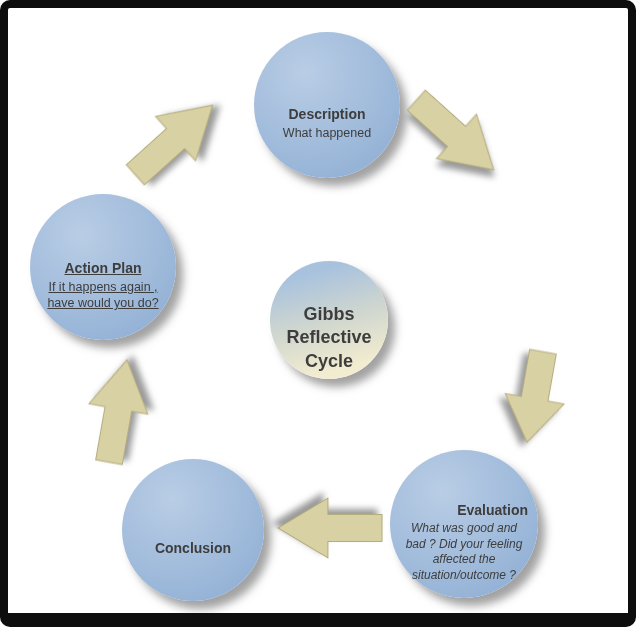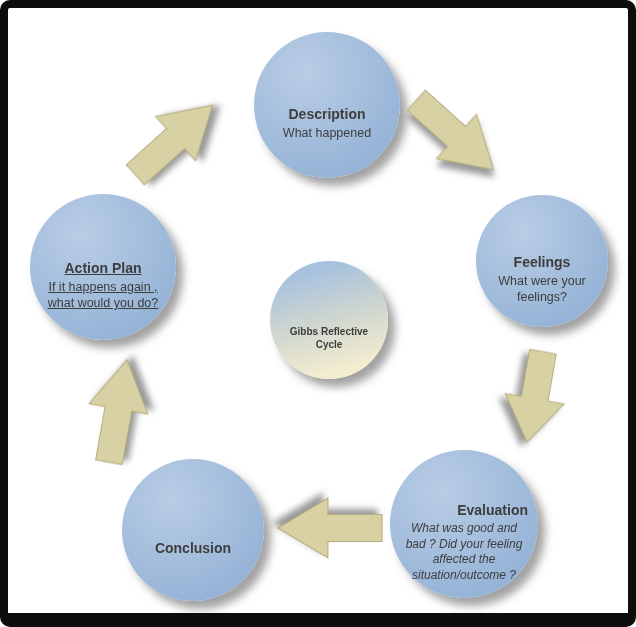--- a/index.html
+++ b/index.html
@@ -47,21 +47,21 @@
   #node-description { left: 246px; top: 24px;  width: 146px; height: 146px; }
   #node-feelings    { left: 468px; top: 187px; width: 132px; height: 132px; }
   #node-evaluation  { left: 382px; top: 442px; width: 148px; height: 148px; padding: 6px 10px; align-items: flex-end; }
   #node-evaluation .subtitle { font-size: 12px; font-style: italic; }
   #node-conclusion  { left: 114px; top: 451px; width: 142px; height: 142px; }
   #node-action-plan { left: 22px;  top: 186px; width: 146px; height: 146px; text-decoration: underline; }
   #node-center {
     left: 262px; top: 253px; width: 118px; height: 118px;
     background: linear-gradient(165deg, var(--center-top, #a8c2de) 15%, #cfd6cf 50%, var(--center-bottom, #f2ecd0) 85%);
   }
-  #node-center .title { font-size: 10px; }
+  #node-center .title { font-size: 18px; }
 
   .arrow {
     position: absolute;
     width: 104px;
     height: 64px;
   }
   .arrow svg {
     width: 100%;
     height: 100%;
     overflow: visible;
@@ -81,37 +81,33 @@
 </head>
 <body>
 
 <div id="frame">
 
   <div class="circle" id="node-description">
     <div class="title">Description</div>
     <div class="subtitle">What happened</div>
   </div>
 
-  <div class="circle" id="node-feelings">
-    <div class="title">Feelings</div>
-    <div class="subtitle">What were your feelings?</div>
-  </div>
 
   <div class="circle" id="node-evaluation">
     <div class="title">Evaluation</div>
     <div class="subtitle">What was good and bad ? Did your feeling affected the situation/outcome ?</div>
   </div>
 
   <div class="circle" id="node-conclusion">
     <div class="title">Conclusion</div>
   </div>
 
   <div class="circle" id="node-action-plan">
     <div class="title">Action Plan</div>
-    <div class="subtitle">If it happens again , what would you do?</div>
+    <div class="subtitle">If it happens again , have would you do?</div>
   </div>
 
   <div class="circle" id="node-center">
     <div class="title">Gibbs Reflective Cycle</div>
   </div>
 
   <div class="arrow" id="arrow-1">
     <svg viewBox="0 0 100 62" preserveAspectRatio="none" aria-hidden="true">
       <polygon points="0,18 52,18 52,2 100,31 52,60 52,44 0,44"></polygon>
     </svg>

